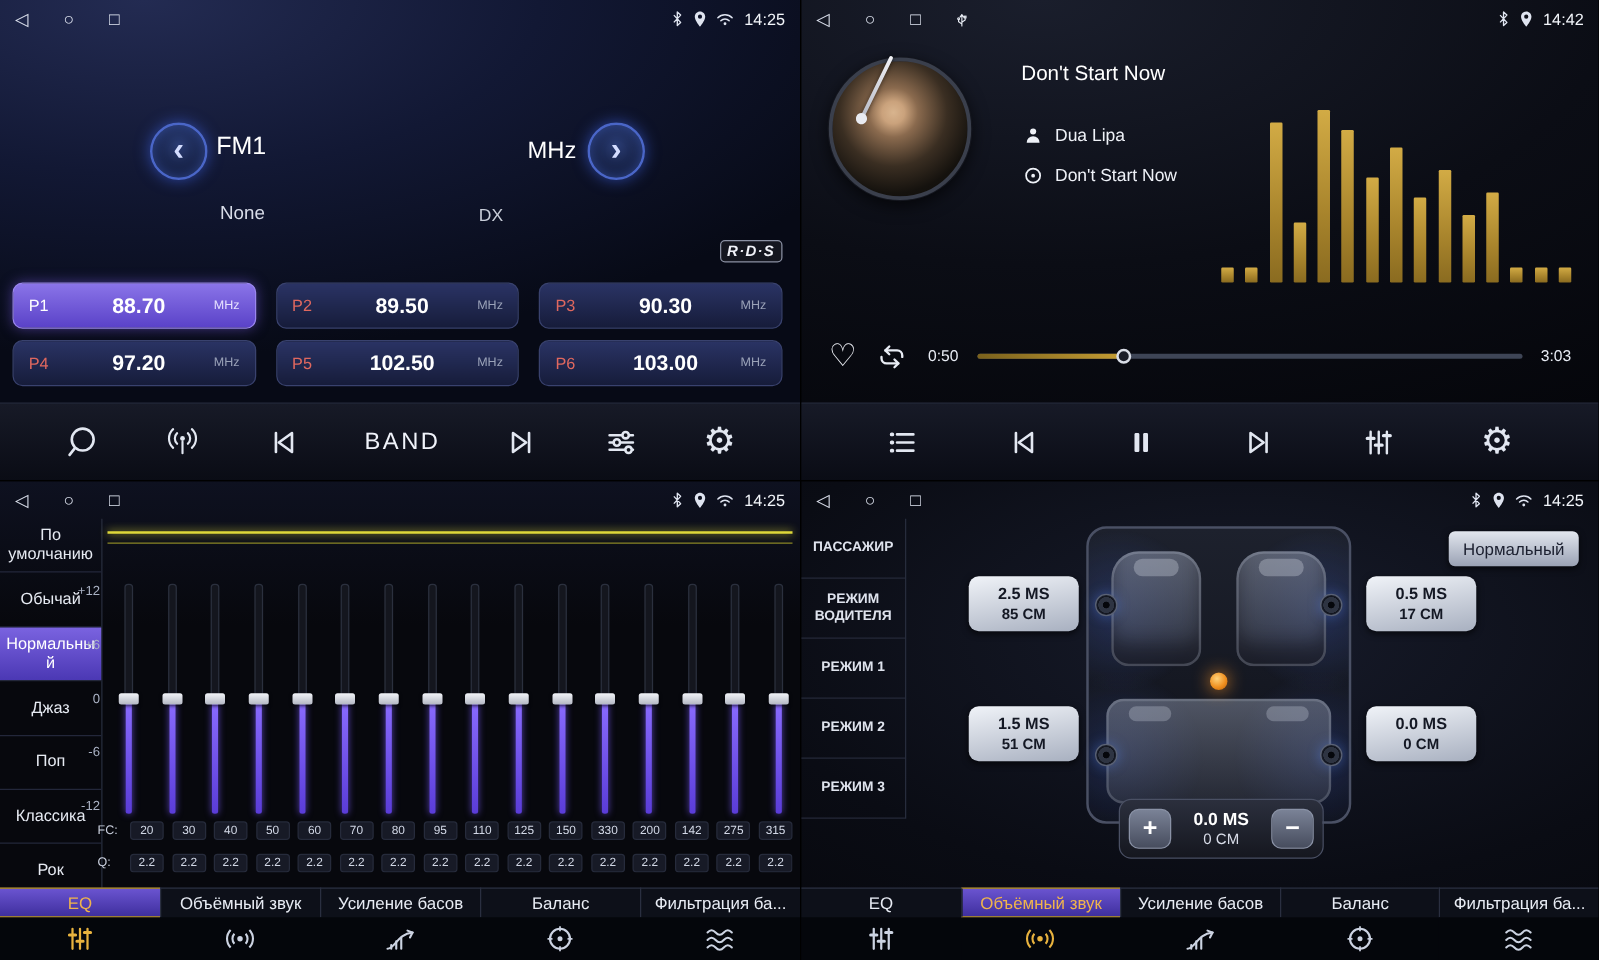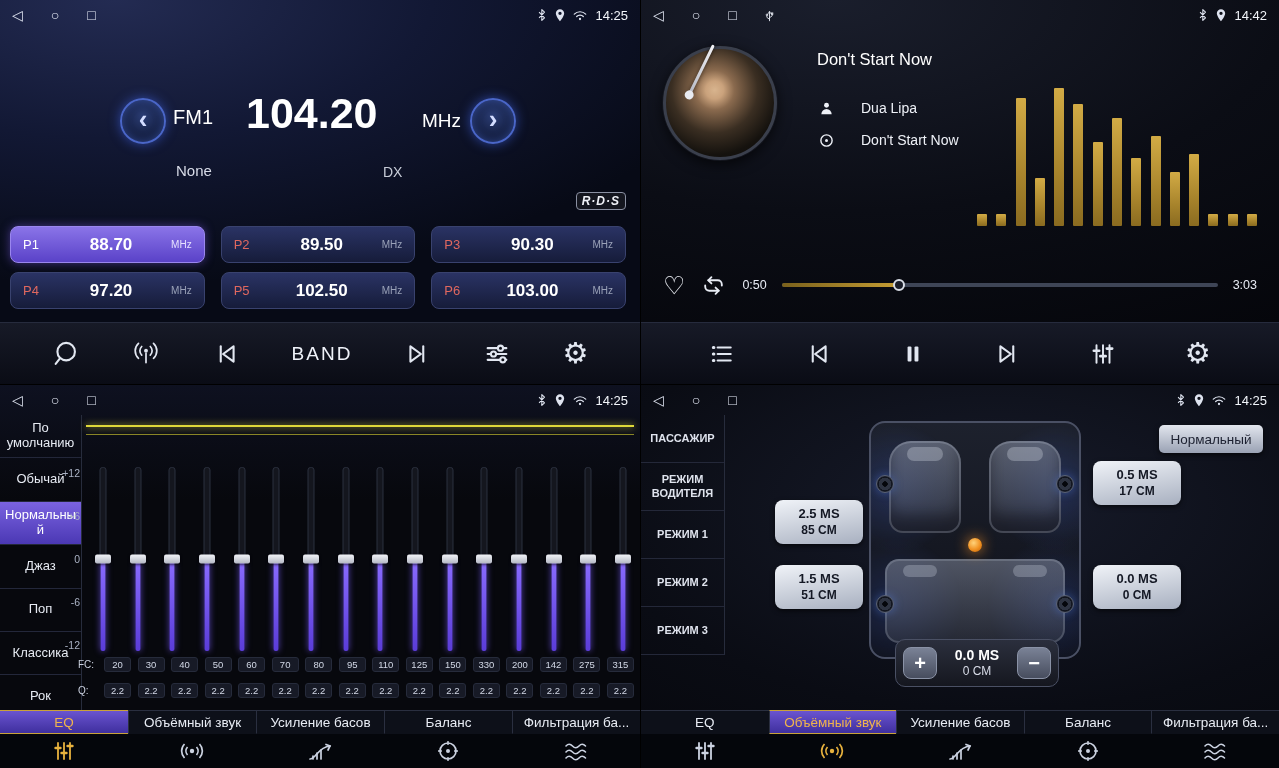--- a/index.html
+++ b/index.html
@@ -48,21 +48,21 @@
   .preset .punit{font-size:10px;color:#9aa2b8;}
   .preset.active{background:linear-gradient(180deg,#8a74e8,#5a42c8);border-color:#9a86ee;box-shadow:0 0 10px rgba(122,92,232,.5);justify-content:space-between;}
   .preset.active .pid{color:#fff;}
   .preset.active .punit{color:#e6e1ff;}
 
   
   .album-art{position:absolute;left:22px;top:46px;width:114px;height:114px;border-radius:50%;border:3px solid #3a3f4c;background:radial-gradient(circle at 45% 38%,#d8b48e 0%,#caa27c 10%,#8a6a4e 22%,#3a2e22 48%,#15120e 72%,#0a0908 100%);box-shadow:0 0 0 1px #14161e,0 4px 14px rgba(0,0,0,.7);}
   .tonearm{position:absolute;left:46px;top:-4px;width:3px;height:54px;background:linear-gradient(#f2f2f6,#b6bac6);border-radius:2px;transform:rotate(26deg);transform-origin:top center;box-shadow:0 0 4px rgba(0,0,0,.6);}
   .tonearm::after{content:'';position:absolute;bottom:-6px;left:-3px;width:9px;height:9px;border-radius:50%;background:#e9ebf1;}
   .track-title{position:absolute;left:176px;top:50px;font-size:16.5px;color:#fff;}
-  .meta-row{position:absolute;display:flex;align-items:center;gap:27px;font-size:14px;color:#eef1f7;text-align:right;}
+  .meta-row{position:absolute;display:flex;align-items:center;gap:10px;font-size:14px;color:#eef1f7;text-align:right;}
   .artist-row{left:178px;top:100px;}
   .albumname-row{left:178px;top:132px;}
   .spectrum{position:absolute;left:336px;right:22px;top:86px;height:140px;display:flex;align-items:flex-end;justify-content:space-between;}
   .spec-bar{width:10px;border-radius:1px;background:linear-gradient(180deg,#d2ab45 0%,#a8842c 60%,#8a6b20 100%);}
   .controls-row{position:absolute;left:0;right:0;top:268px;height:34px;display:flex;align-items:center;padding:0 22px;gap:15px;}
   .heart-glyph{font-size:25px;line-height:1;color:#eef1f7;cursor:pointer;}
   .time-small{font-size:12.5px;color:#e8ecf4;}
   .progress-track{position:relative;flex:1;height:4px;border-radius:2px;background:#3e4556;cursor:pointer;}
   .progress-fill{position:absolute;left:0;top:0;bottom:0;border-radius:2px;background:linear-gradient(90deg,#7a611c,#c59d33);}
   .progress-knob{position:absolute;top:50%;width:12px;height:12px;border-radius:50%;border:2px solid #d9dde6;background:#1a1d28;transform:translate(-50%,-50%);}
@@ -112,21 +112,21 @@
   .seat.fl::before,.seat.fr::before{content:'';position:absolute;top:6px;left:50%;transform:translateX(-50%);width:36px;height:14px;border-radius:7px;background:rgba(202,208,222,.35);}
   .rear-bench{position:absolute;left:14px;right:14px;bottom:14px;height:84px;border-radius:14px;background:linear-gradient(180deg,rgba(140,148,168,.5),rgba(58,63,78,.5));box-shadow:inset 0 0 0 2px rgba(192,200,216,.22);}
   .rear-bench::before,.rear-bench::after{content:'';position:absolute;top:6px;width:34px;height:12px;border-radius:6px;background:rgba(202,208,222,.3);}
   .rear-bench::before{left:18px;} .rear-bench::after{right:18px;}
   .spk{position:absolute;width:18px;height:18px;border-radius:50%;background:radial-gradient(circle,#05070c 22%,#2e3442 26% 55%,#10131c 58%,#3c4354 90%);border:1px solid #5a6276;box-shadow:0 0 10px rgba(90,140,255,.4);}
   .spk.tl{left:5px;top:52px;} .spk.tr{right:5px;top:52px;} .spk.bl{left:5px;bottom:44px;} .spk.br{right:5px;bottom:44px;}
   .center-dot{position:absolute;left:50%;top:52%;width:14px;height:14px;margin:-7px 0 0 -7px;border-radius:50%;background:radial-gradient(circle at 40% 35%,#ffd27a,#f09020 55%,#b85e08);box-shadow:0 0 14px rgba(255,150,40,.85);}
   .delay-card{position:absolute;width:88px;height:44px;border-radius:8px;background:linear-gradient(170deg,#f0f3f8,#a8b0c0);color:#141824;display:flex;flex-direction:column;align-items:center;justify-content:center;line-height:1.25;box-shadow:0 2px 5px rgba(0,0,0,.6);cursor:pointer;}
   .delay-card .ms{font-size:13px;font-weight:bold;}
   .delay-card .cm{font-size:12px;font-weight:bold;}
-  .dc-fl{left:134px;top:76px;margin-top:39px;} .dc-fr{left:452px;top:76px;}
+  .dc-fl{left:134px;top:76px;} .dc-fr{left:452px;top:76px;}
   .dc-rl{left:134px;top:180px;} .dc-rr{left:452px;top:180px;}
   .adjuster{position:absolute;left:254px;top:254px;width:164px;height:48px;border-radius:10px;background:linear-gradient(180deg,#2b2f3d,#15171f);border:1px solid #4a5064;display:flex;align-items:center;justify-content:space-between;padding:0 7px;z-index:3;}
   .adj-btn{width:34px;height:32px;border-radius:8px;background:linear-gradient(180deg,#7a8296,#474d5e);border:1px solid #8a92a6;color:#fff;font-size:20px;font-weight:bold;display:flex;align-items:center;justify-content:center;cursor:pointer;line-height:1;}
   .adj-mid{display:flex;flex-direction:column;align-items:center;line-height:1.2;}
   .adj-mid .ms{font-size:14px;font-weight:bold;color:#fff;}
   .adj-mid .cm{font-size:12px;color:#d8dce8;}
 </style>
 </head>
 <body>
 
@@ -154,21 +154,20 @@
         <span class="time">14:25</span>
       </div>
     </div>
 
 
     <div class="nav-circle" style="left:120px;top:98px;">
         <span>‹</span>
       </div>
     <div class="fm-label">FM1</div>
     <div class="signal-label">None</div>
-    <div class="freq-big">104.20</div>
     <div class="mhz-label">MHz</div>
     <div class="dx-label">DX</div>
     <div class="nav-circle" style="left:470px;top:98px;">
         <span>›</span>
       </div>
     <div class="rds-badge">R·D·S</div>
 
     <div class="preset-grid">
         <div class="preset active">
           <span class="pid">P1</span>

